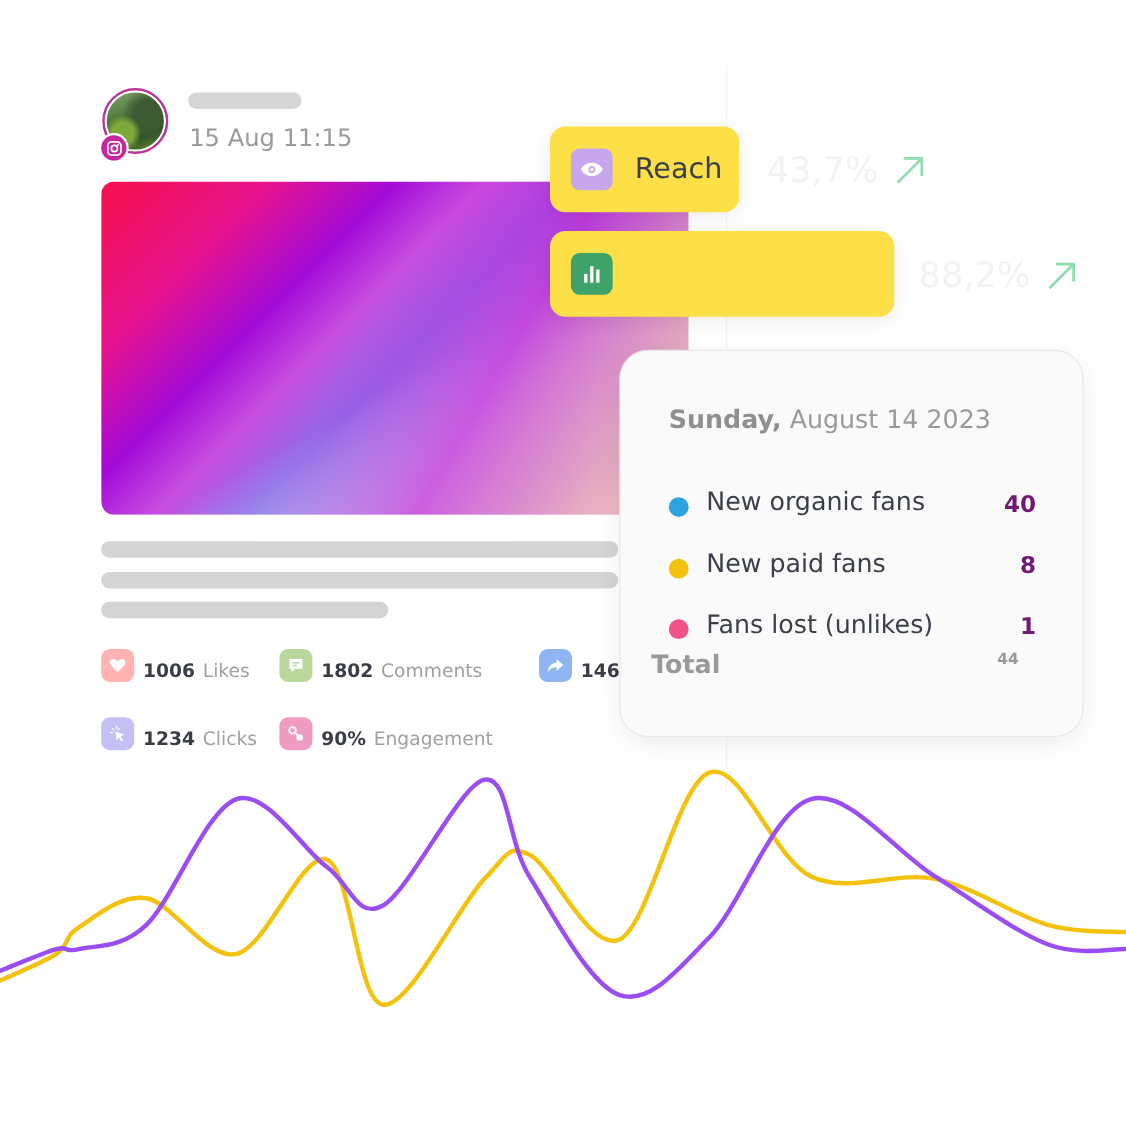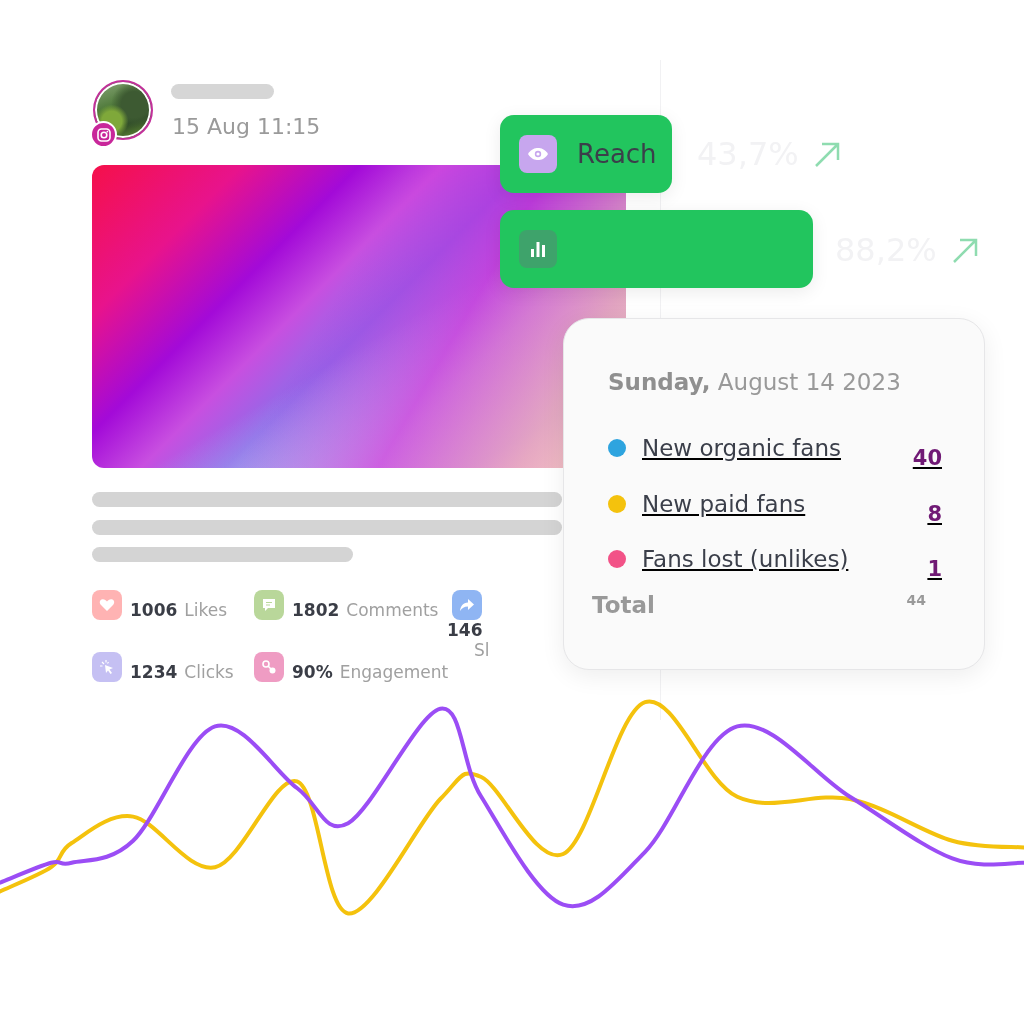--- a/index.html
+++ b/index.html
@@ -46,39 +46,39 @@
   }
   .skeleton-line { position: absolute; height: 15px; border-radius: 8px; background: #d4d4d4; }
   .stat { position: absolute; display: flex; align-items: flex-end; font-size: 17px; }
   .stat .icon {
     width: 30px; height: 30px; border-radius: 8px; display: flex; align-items: center;
     justify-content: center; margin-right: 8px;
   }
   .stat .num { font-weight: bold; color: #3a3d46; margin-right: 7px; }
   .stat .lbl { color: #a0a0a0; }
   .pill {
-    position: absolute; background: #22c55e; border-radius: 14px;
+    position: absolute; background: #fde047; border-radius: 14px;
     box-shadow: 0 4px 18px rgba(0,0,0,0.08);
     display: flex; align-items: center;
   }
   .pill .picon {
     width: 38px; height: 38px; border-radius: 8px; margin: 0 20px 0 19px;
     display: flex; align-items: center; justify-content: center;
   }
   .pill .plabel { font-size: 26px; color: #3b3f4a; }
   .metric-value { position: absolute; font-size: 32px; color: #f2f2f4; }
   .trend-arrow { position: absolute; }
   .tooltip {
     position: absolute; left: 563px; top: 318px; width: 422px; height: 352px;
     background: #fafafa; border-radius: 26px; border: 1px solid #e6e6e8;
     box-shadow: 0 6px 24px rgba(0,0,0,0.07); box-sizing: border-box;
   }
   .tt-date { position: absolute; left: 44px; top: 50px; font-size: 23px; color: #999; }
   .tt-date b { color: #8f8f8f; }
-  .tt-row { position: absolute; left: 44px; width: 334px; display: flex; align-items: center; text-decoration: underline; }
+  .tt-row { position: absolute; left: 44px; width: 334px; display: flex; align-items: flex-end; }
   .tt-row .dot { width: 18px; height: 18px; border-radius: 50%; margin-right: 16px; }
   .tt-row .tname { font-size: 23px; color: #3b3f4a; flex: 1; }
   .tt-row .tval { font-size: 21px; color: #701a75; font-weight: bold; margin-top: 20px; }
   .tt-total { position: absolute; left: 28px; width: 334px; top: 273px; display: flex; }
   .tt-total .tname { font-size: 23px; color: #999; font-weight: bold; flex: 1; }
   .tt-total .tval { font-size: 14px; color: #999; font-weight: bold; }
   #curves { position: absolute; left: 0; top: 0; width: 1024px; height: 1024px; pointer-events: none; }
 </style>
 </head>
 <body>
@@ -114,21 +114,21 @@
 <div class="stat" style="left:254px;top:590px;">
   <span class="icon" style="background:#b9d79a">
     <svg width="16" height="16" viewBox="0 0 16 16">
         <path d="M2 2 H14 V11 H7 L4 14 V11 H2 Z" fill="#fff"></path>
         <path d="M5 5.5 H11 M5 8 H9" stroke="#b9d79a" stroke-width="1.2"></path>
       </svg>
   </span>
   <span class="num">1802</span>
   <span class="lbl">Comments</span>
 </div>
-<div class="stat" style="left:447px;top:590px;flex-direction:column;">
+<div class="stat" style="left:490px;top:590px;">
   <span class="icon" style="background:#8fb5f3">
     <svg width="16" height="14" viewBox="0 0 16 14">
         <path d="M9 1 L15 6.5 L9 12 V8.5 C5 8.5 3 10 1 13 C1.5 8 4 5 9 4.5 Z" fill="#fff"></path>
       </svg>
   </span>
   <span class="num">146</span>
   <span class="lbl">Sl</span>
 </div>
 <div class="stat" style="left:92px;top:652px;">
   <span class="icon" style="background:#c5c0f3">

